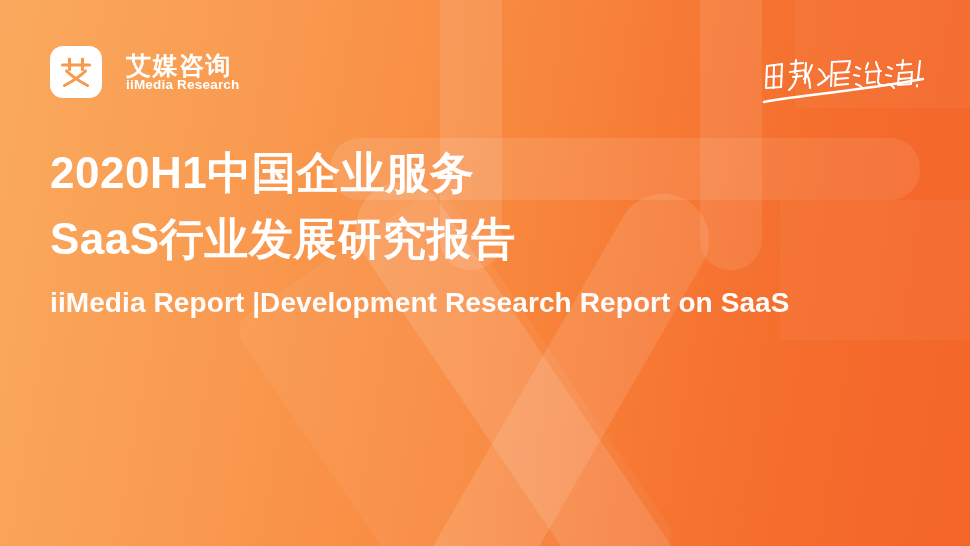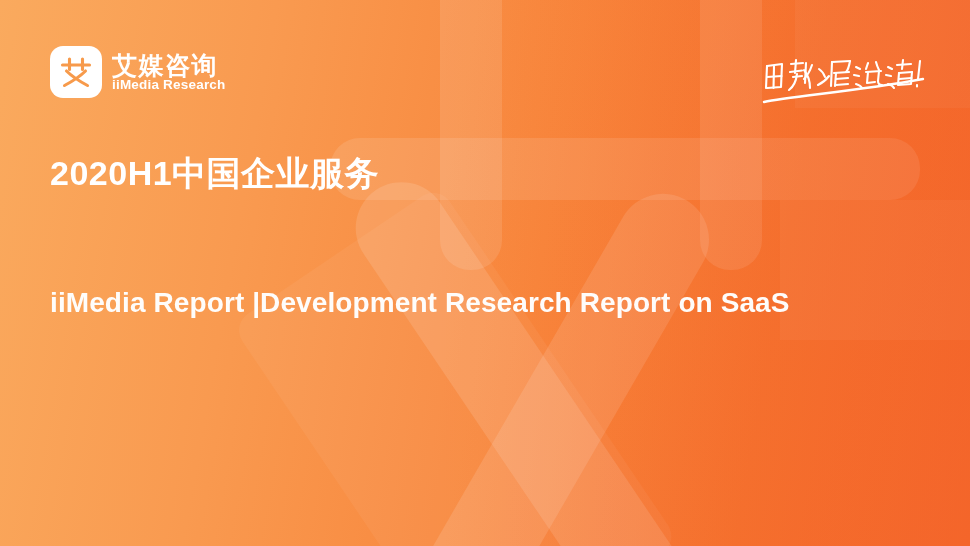--- a/index.html
+++ b/index.html
@@ -121,21 +121,21 @@
                 rgba(244,101,42,0.30) 100%);
   }
 
   
   .logo {
     position: absolute;
     left: 50px;
     top: 46px;
     display: flex;
     align-items: center;
-    gap: 10px;
+    gap: 24px;
   }
   .logo-mark {
     width: 52px;
     height: 52px;
     background: #ffffff;
     border-radius: 13px;
     display: flex;
     align-items: center;
     justify-content: center;
     flex: 0 0 auto;
@@ -174,21 +174,21 @@
 
   
   .title-block {
     position: absolute;
     left: 50px;
     top: 140px;
     width: 880px;
   }
   .title-line {
     color: #ffffff;
-    font-size: 34px;
+    font-size: 44px;
     font-weight: 700;
     letter-spacing: 0.5px;
     line-height: 66px;
     white-space: nowrap;
   }
   .subtitle-block {
     position: absolute;
     left: 50px;
     top: 283px;
     width: 880px;
@@ -289,19 +289,20 @@
         <path d="M160 9 L158 27"></path>
         <path d="M157 33 L157 34.5"></path>
       </g>
 
       <path d="M4 50 C 30 44, 92 40, 163 27" fill="none" stroke="#ffffff" stroke-width="2.4" stroke-linecap="round"></path>
     </svg>
   </div>
 
   <div class="title-block">
     <div class="title-line">2020H1中国企业服务</div>
+    <div class="title-line">SaaS行业发展研究报告</div>
   </div>
 
   <div class="subtitle-block">
     <div class="subtitle-line">iiMedia Report |Development Research Report on SaaS</div>
   </div>
 
 </div>
 
 </body></html>

